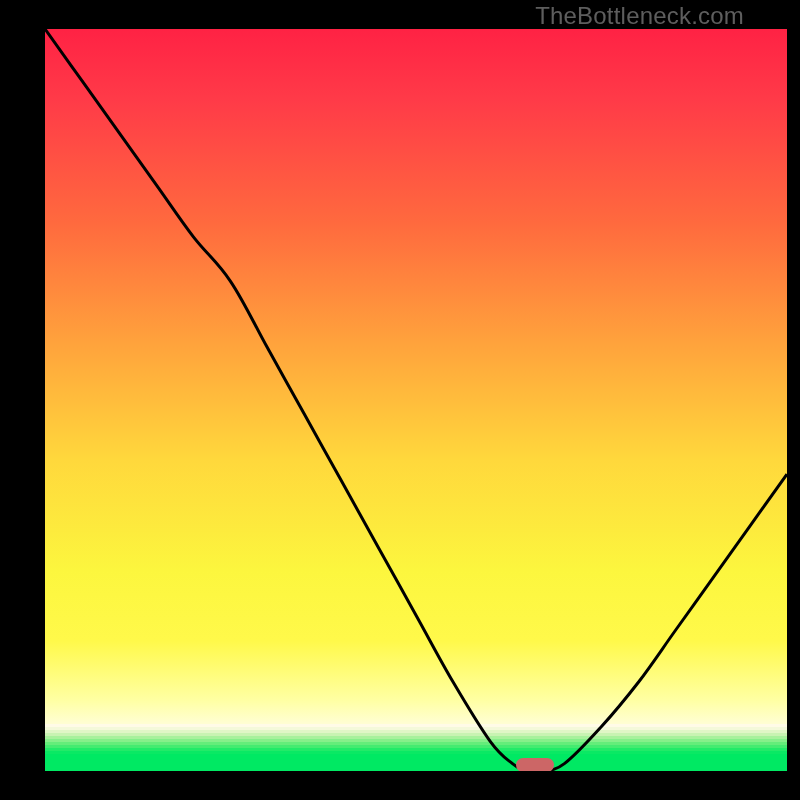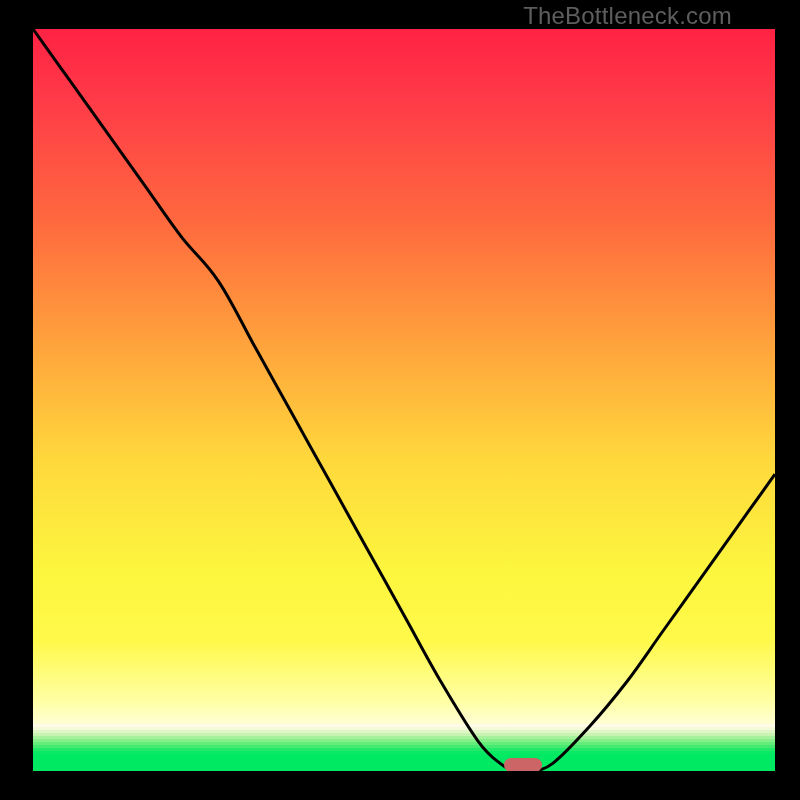--- a/index.html
+++ b/index.html
@@ -7,21 +7,21 @@
     padding: 0;
     width: 800px;
     height: 800px;
     background: #000;
     overflow: hidden;
     font-family: Arial, Helvetica, sans-serif;
   }
 
   .frame {
     position: absolute;
-    left: 4px;
+    left: 16px;
     top: 0;
     width: 736px;
     height: 800px;
     background: #000;
   }
 
   .plot {
     position: absolute;
     left: 29px;
     top: 29px;

